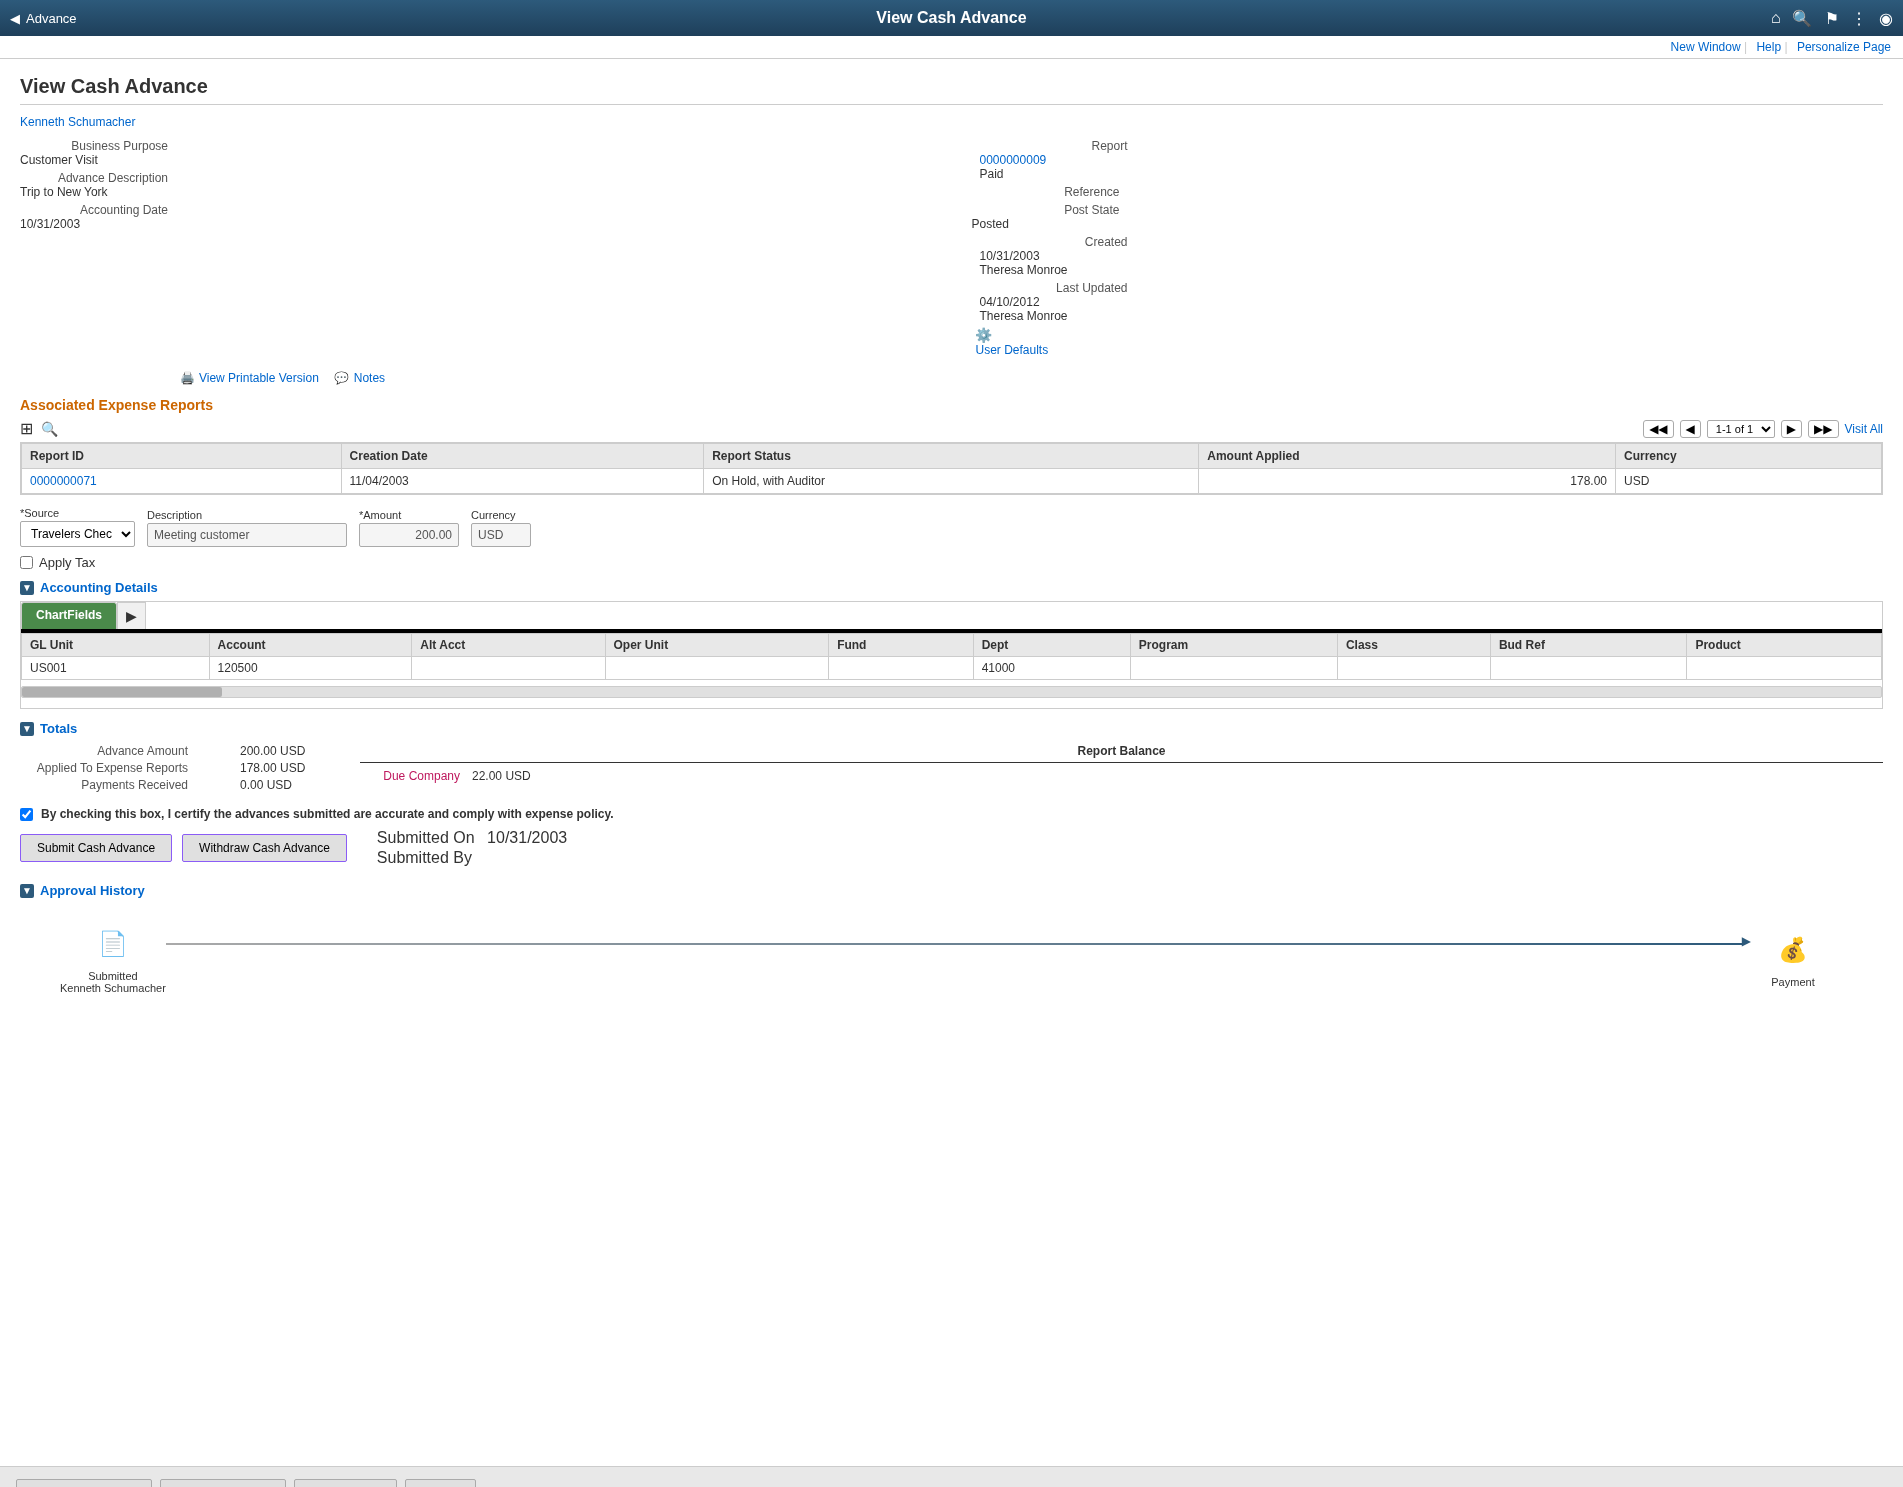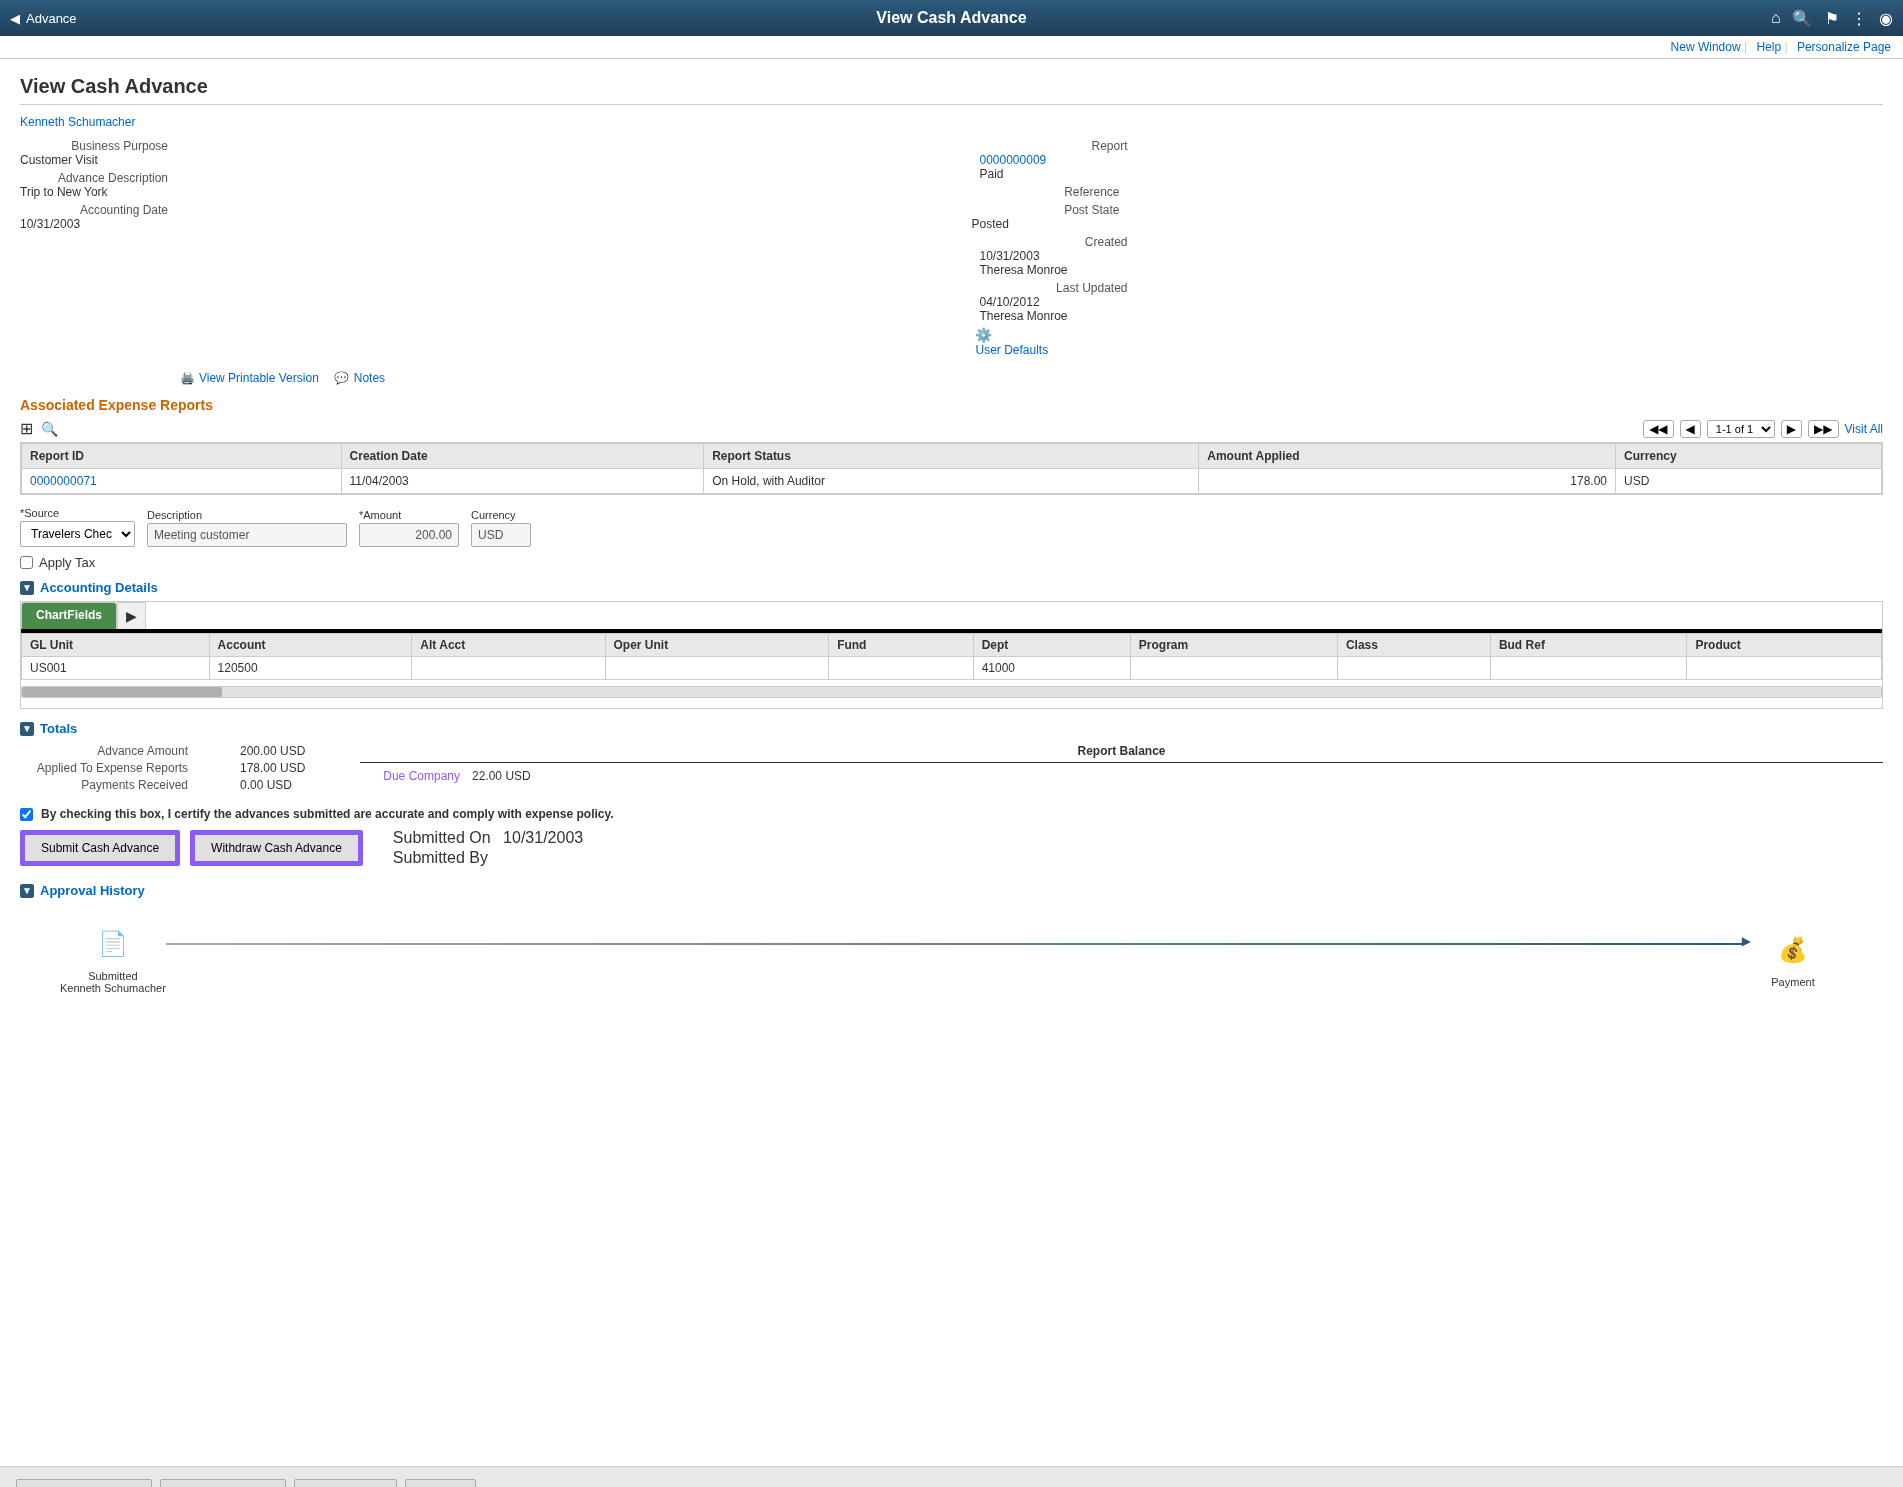--- a/index.html
+++ b/index.html
@@ -381,21 +381,21 @@
       border-top: 1px solid #333;
       margin-bottom: 6px;
     }
     .report-balance-row {
       display: flex;
       align-items: center;
       gap: 12px;
       font-size: 12px;
     }
     .report-balance-label {
-      color: #8b5cf6;
+      color: #be185d;
       text-align: right;
       min-width: 100px;
     }
 
     
     .cert-row {
       display: flex;
       align-items: center;
       gap: 8px;
       margin: 12px 0 8px 0;
@@ -405,21 +405,21 @@
 
     
     .action-buttons-row {
       display: flex;
       align-items: center;
       gap: 10px;
       margin-bottom: 8px;
     }
     .action-btn {
       background: #e0e0e0;
-      border: 5px solid #8b5cf6;
+      border: 1px solid #8b5cf6;
       padding: 6px 16px;
       font-size: 12px;
       cursor: pointer;
       border-radius: 2px;
     }
     .submitted-info {
       display: flex;
       flex-direction: column;
       font-size: 16px;
       gap: 2px;

